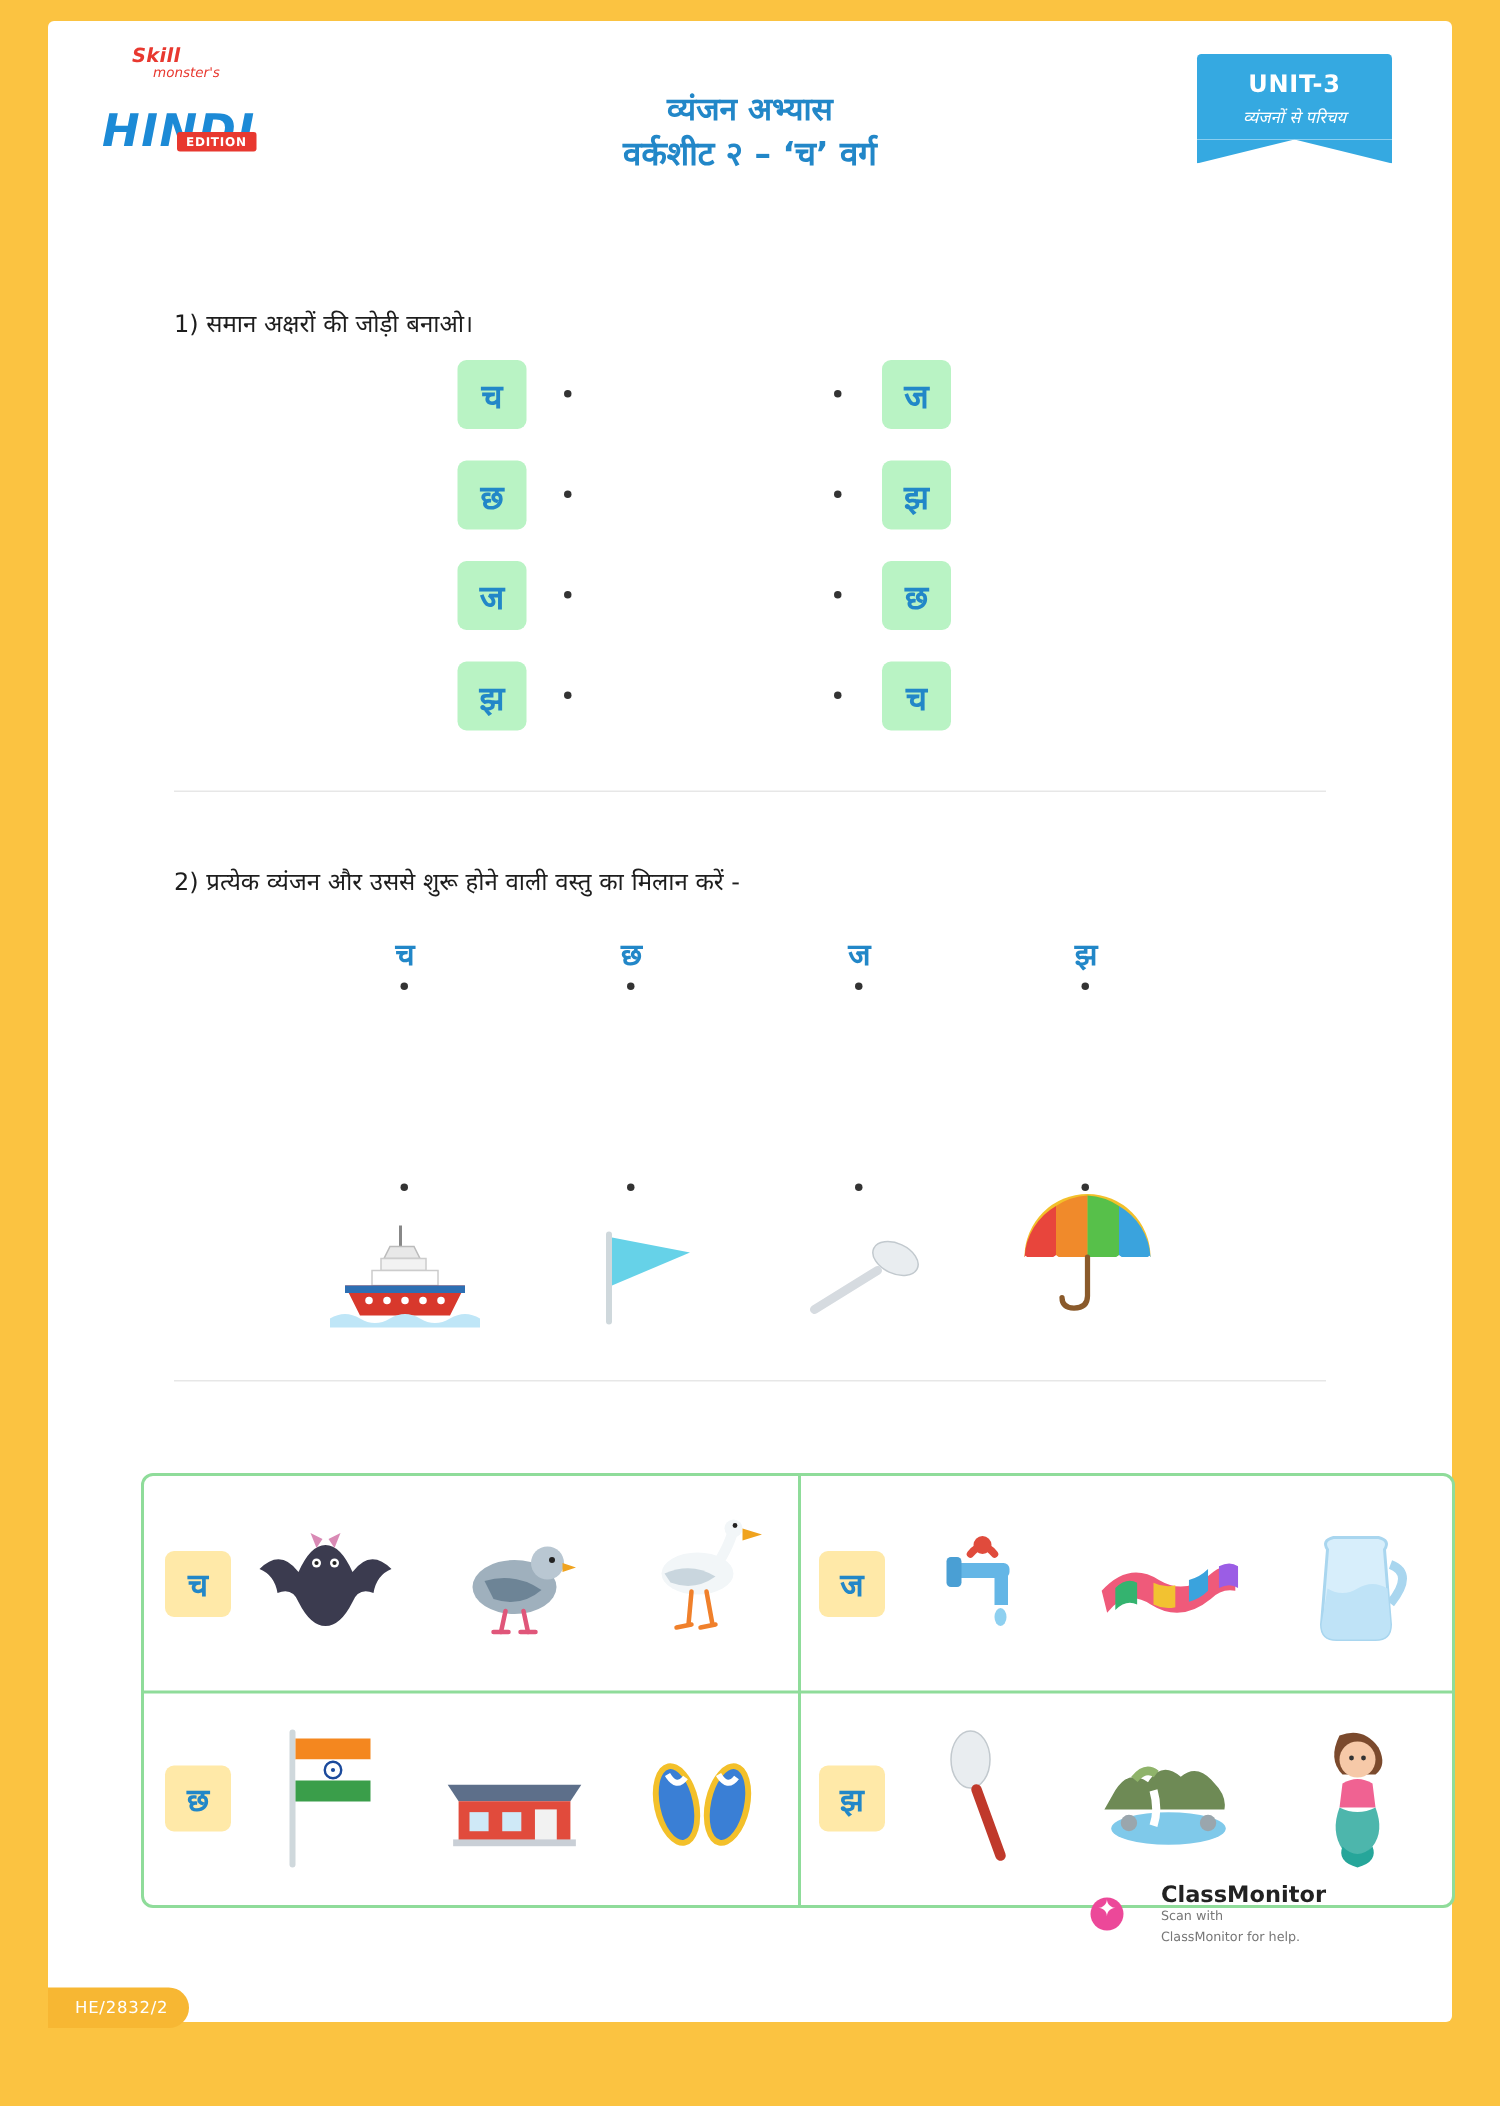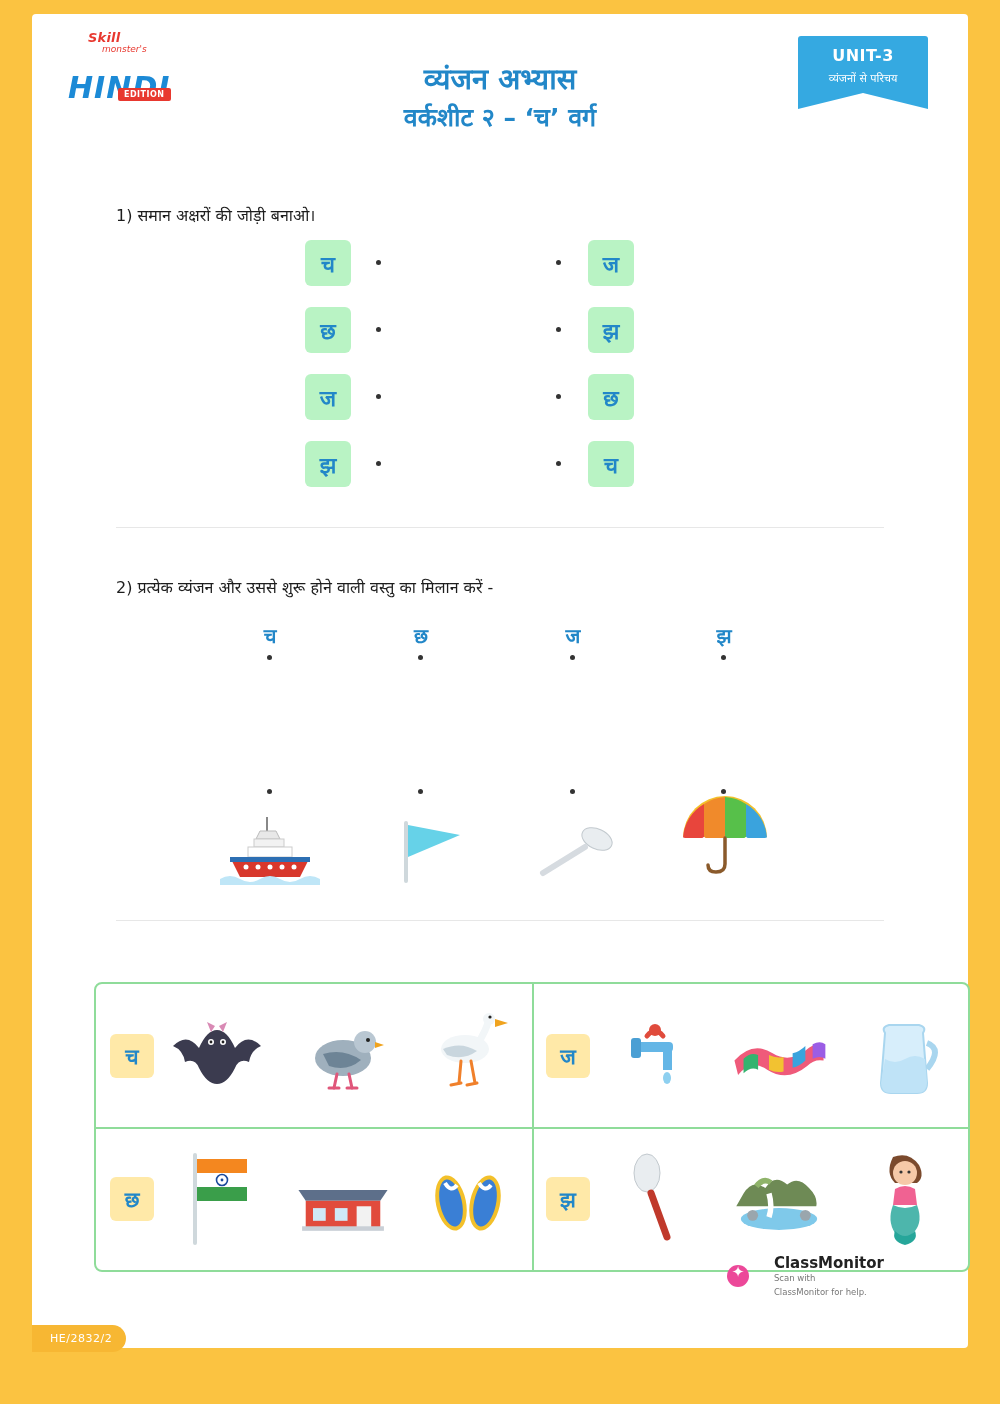--- a/index.html
+++ b/index.html
@@ -82,27 +82,27 @@
   }
   
   .title-block {
     position: absolute;
     left: 0;
     right: 0;
     top: 44px;
     text-align: center;
   }
   .title-1 {
-    font-size: 29px;
+    font-size: 21px;
     color: #2287c8;
     font-weight: bold;
     line-height: 1.45;
   }
   .title-2 {
-    font-size: 25px;
+    font-size: 22px;
     color: #2287c8;
     font-weight: bold;
     line-height: 1.45;
   }
   
   .ribbon {
     position: absolute;
     right: 40px;
     top: 22px;
     width: 130px;
@@ -115,20 +115,21 @@
     border-radius: 3px 3px 0 0;
   }
   .ribbon .unit {
     font-size: 16px;
     font-weight: bold;
     letter-spacing: .5px;
   }
   .ribbon .sub {
     font-size: 11px;
     margin-top: 5px;
+    font-style: italic;
   }
   .ribbon .tail {
     position: relative;
     height: 16px;
   }
   .ribbon .tail:before,
   .ribbon .tail:after {
     content: "";
     position: absolute;
     top: 0;

